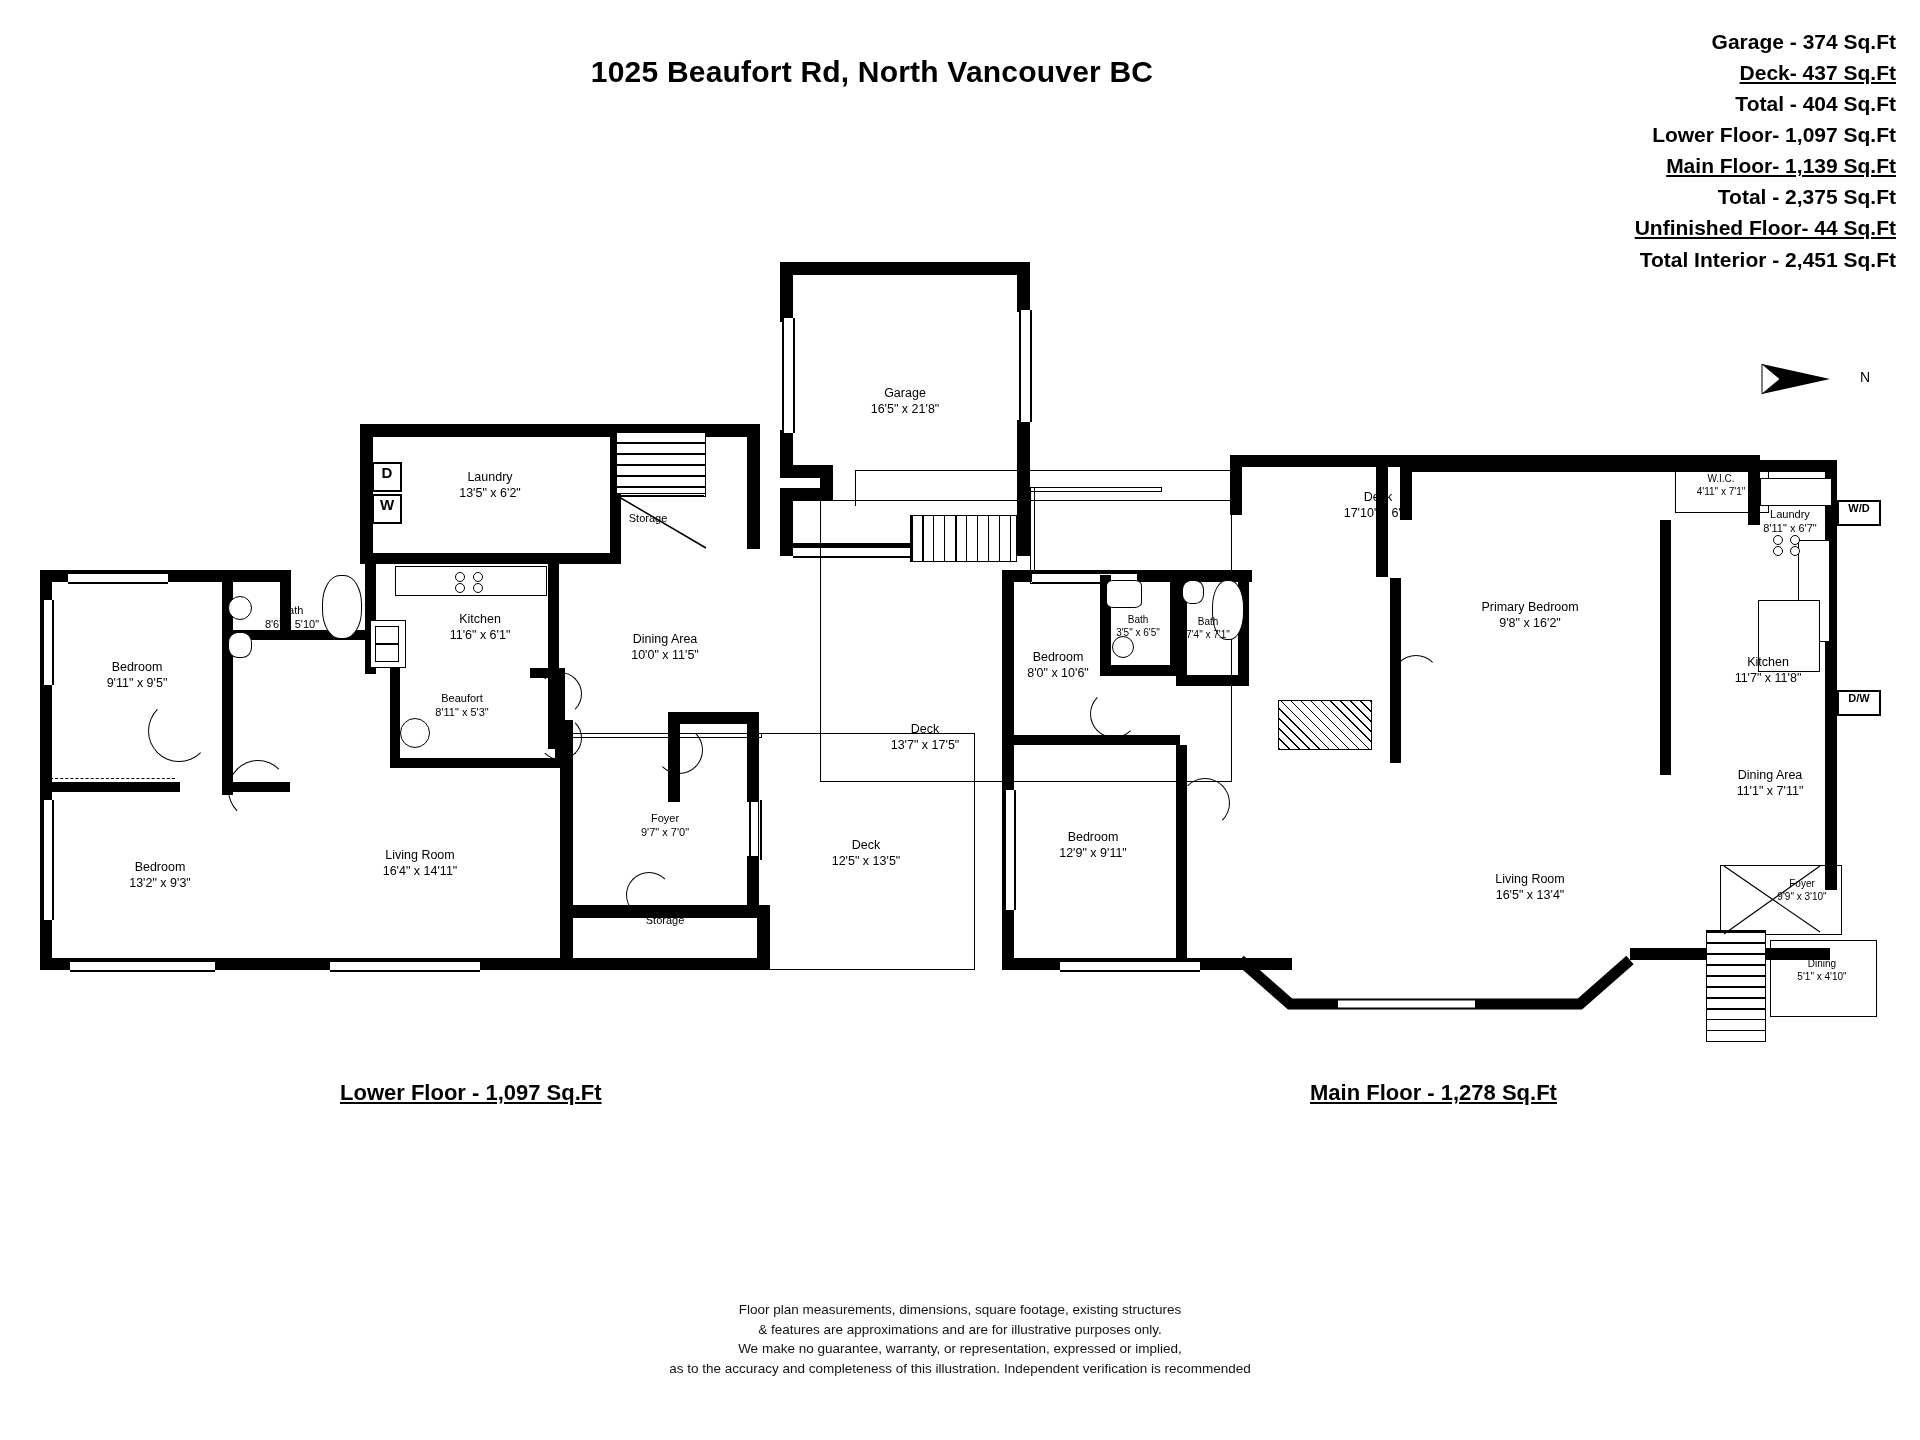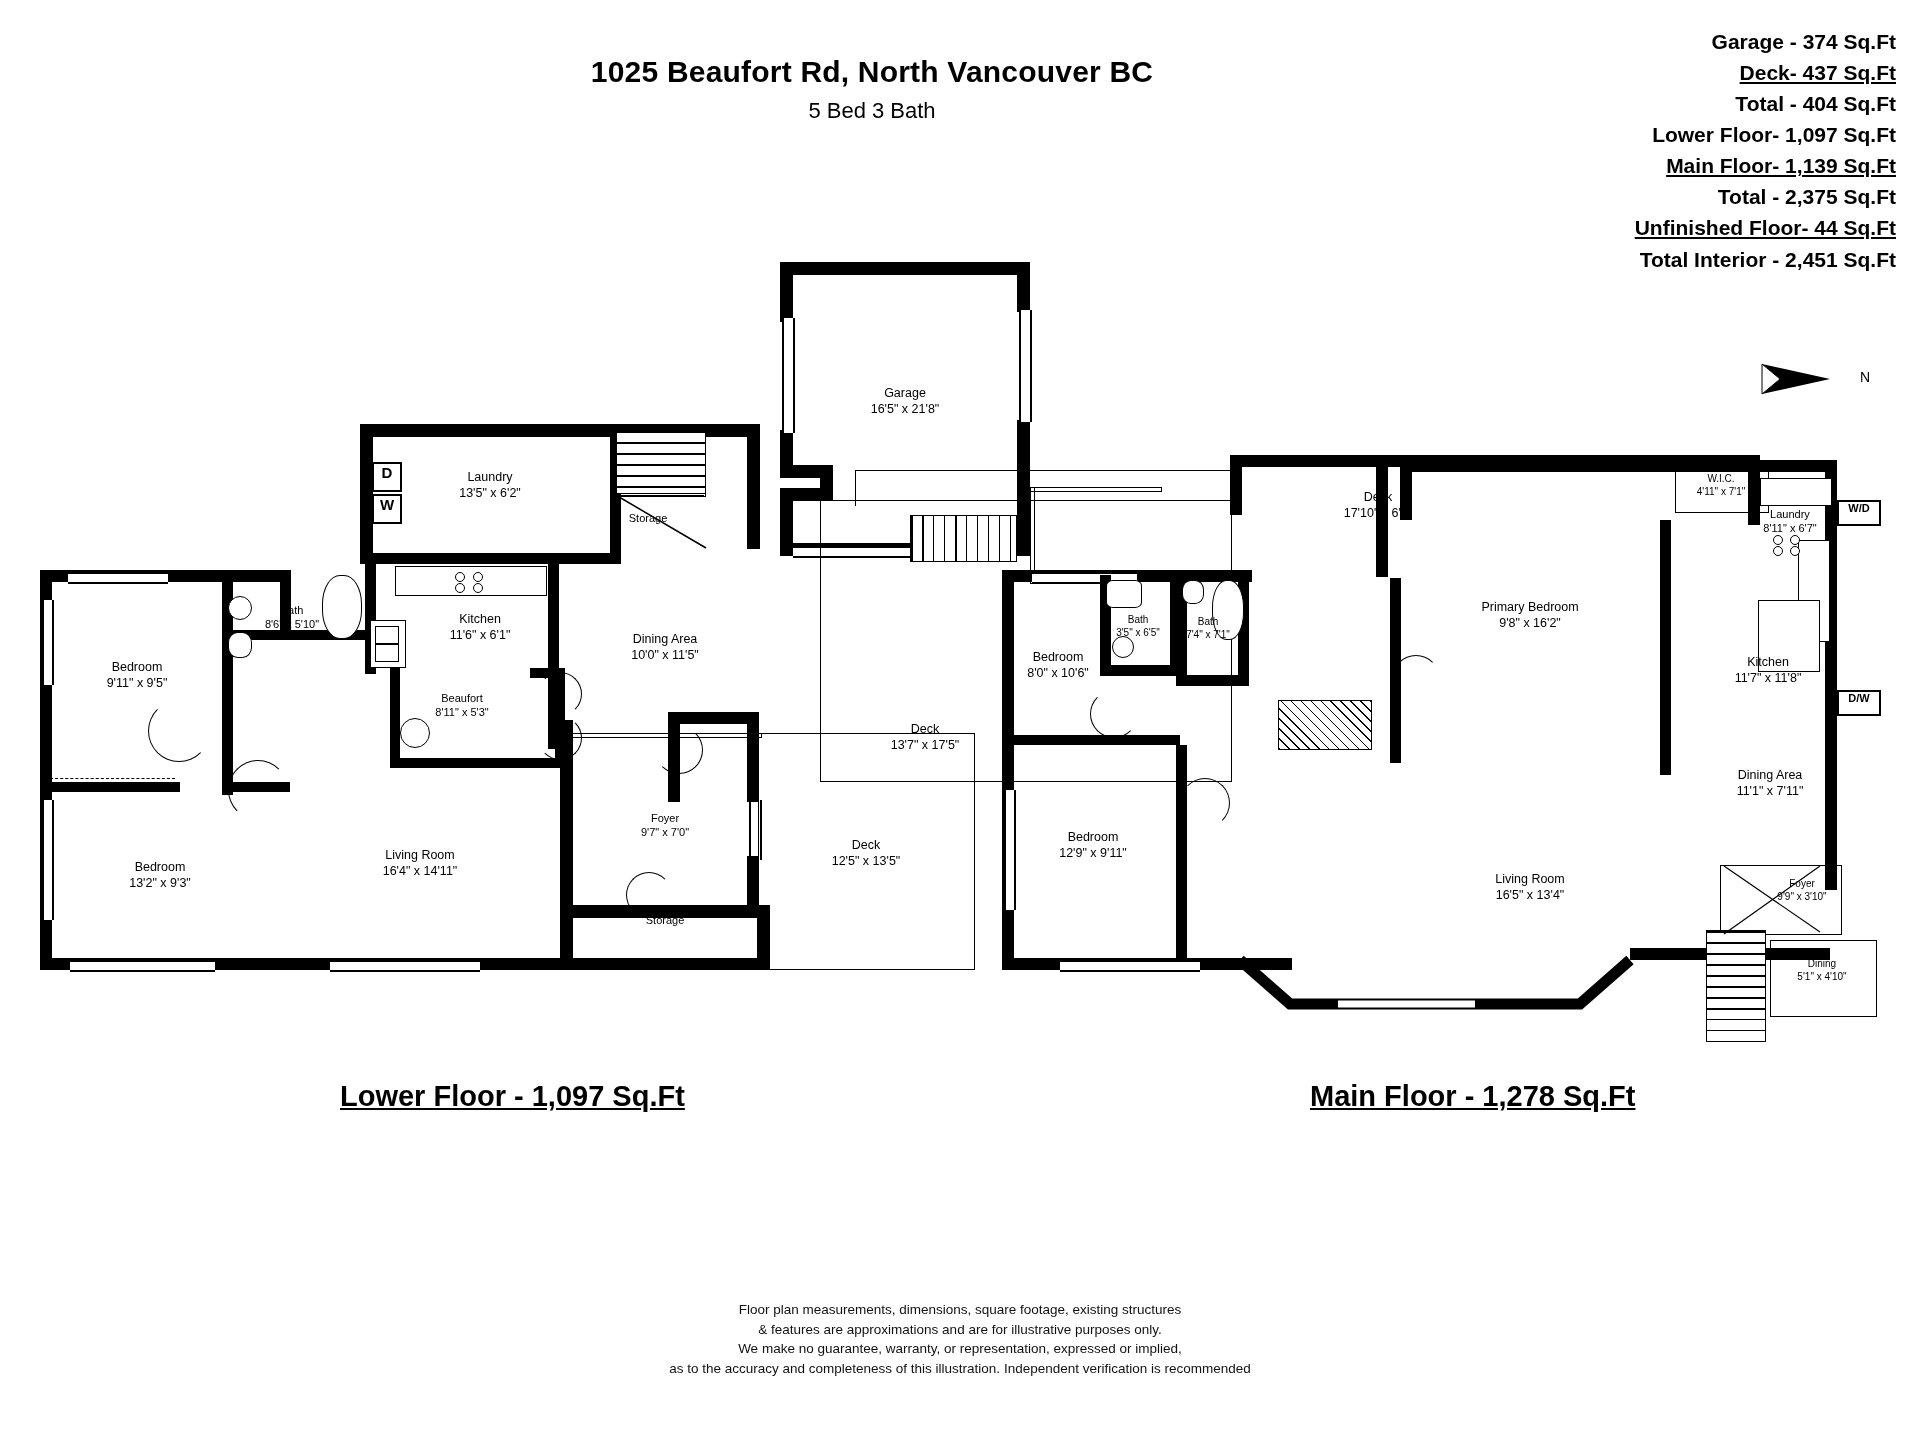--- a/index.html
+++ b/index.html
@@ -53,21 +53,21 @@
   }
   #north-arrow .n-label {
     position: absolute;
     right: 0; top: 9px;
     font-size: 14px;
     font-weight: normal;
   }
 
   
   .floor-caption {
-    font-size: 29px;
+    font-size: 22px;
     font-weight: bold;
     text-decoration: underline;
     white-space: nowrap;
   }
   #caption-lower { left: 340px; top: 1080px; }
   #caption-main  { left: 1310px; top: 1080px; }
 
   
   #disclaimer {
     left: 0; top: 1300px; width: 1920px;
@@ -176,21 +176,20 @@
     border: 1.2px solid #000;
     border-radius: 50%;
     background: #fff;
   }
 </style>
 </head>
 <body>
 
 <div id="title-block" class="abs">
   <div id="plan-title">1025 Beaufort Rd, North Vancouver BC</div>
-  <div id="plan-subtitle">5 Bed 3 Bath</div>
 </div>
 
 <div id="area-summary" class="abs">
   <div class="line">Garage - 374 Sq.Ft</div>
   <div class="line underline">Deck- 437 Sq.Ft</div>
   <div class="line">Total - 404 Sq.Ft</div>
   <div class="line">Lower Floor- 1,097 Sq.Ft</div>
   <div class="line underline">Main Floor- 1,139 Sq.Ft</div>
   <div class="line">Total - 2,375 Sq.Ft</div>
   <div class="line underline">Unfinished Floor- 44 Sq.Ft</div>

